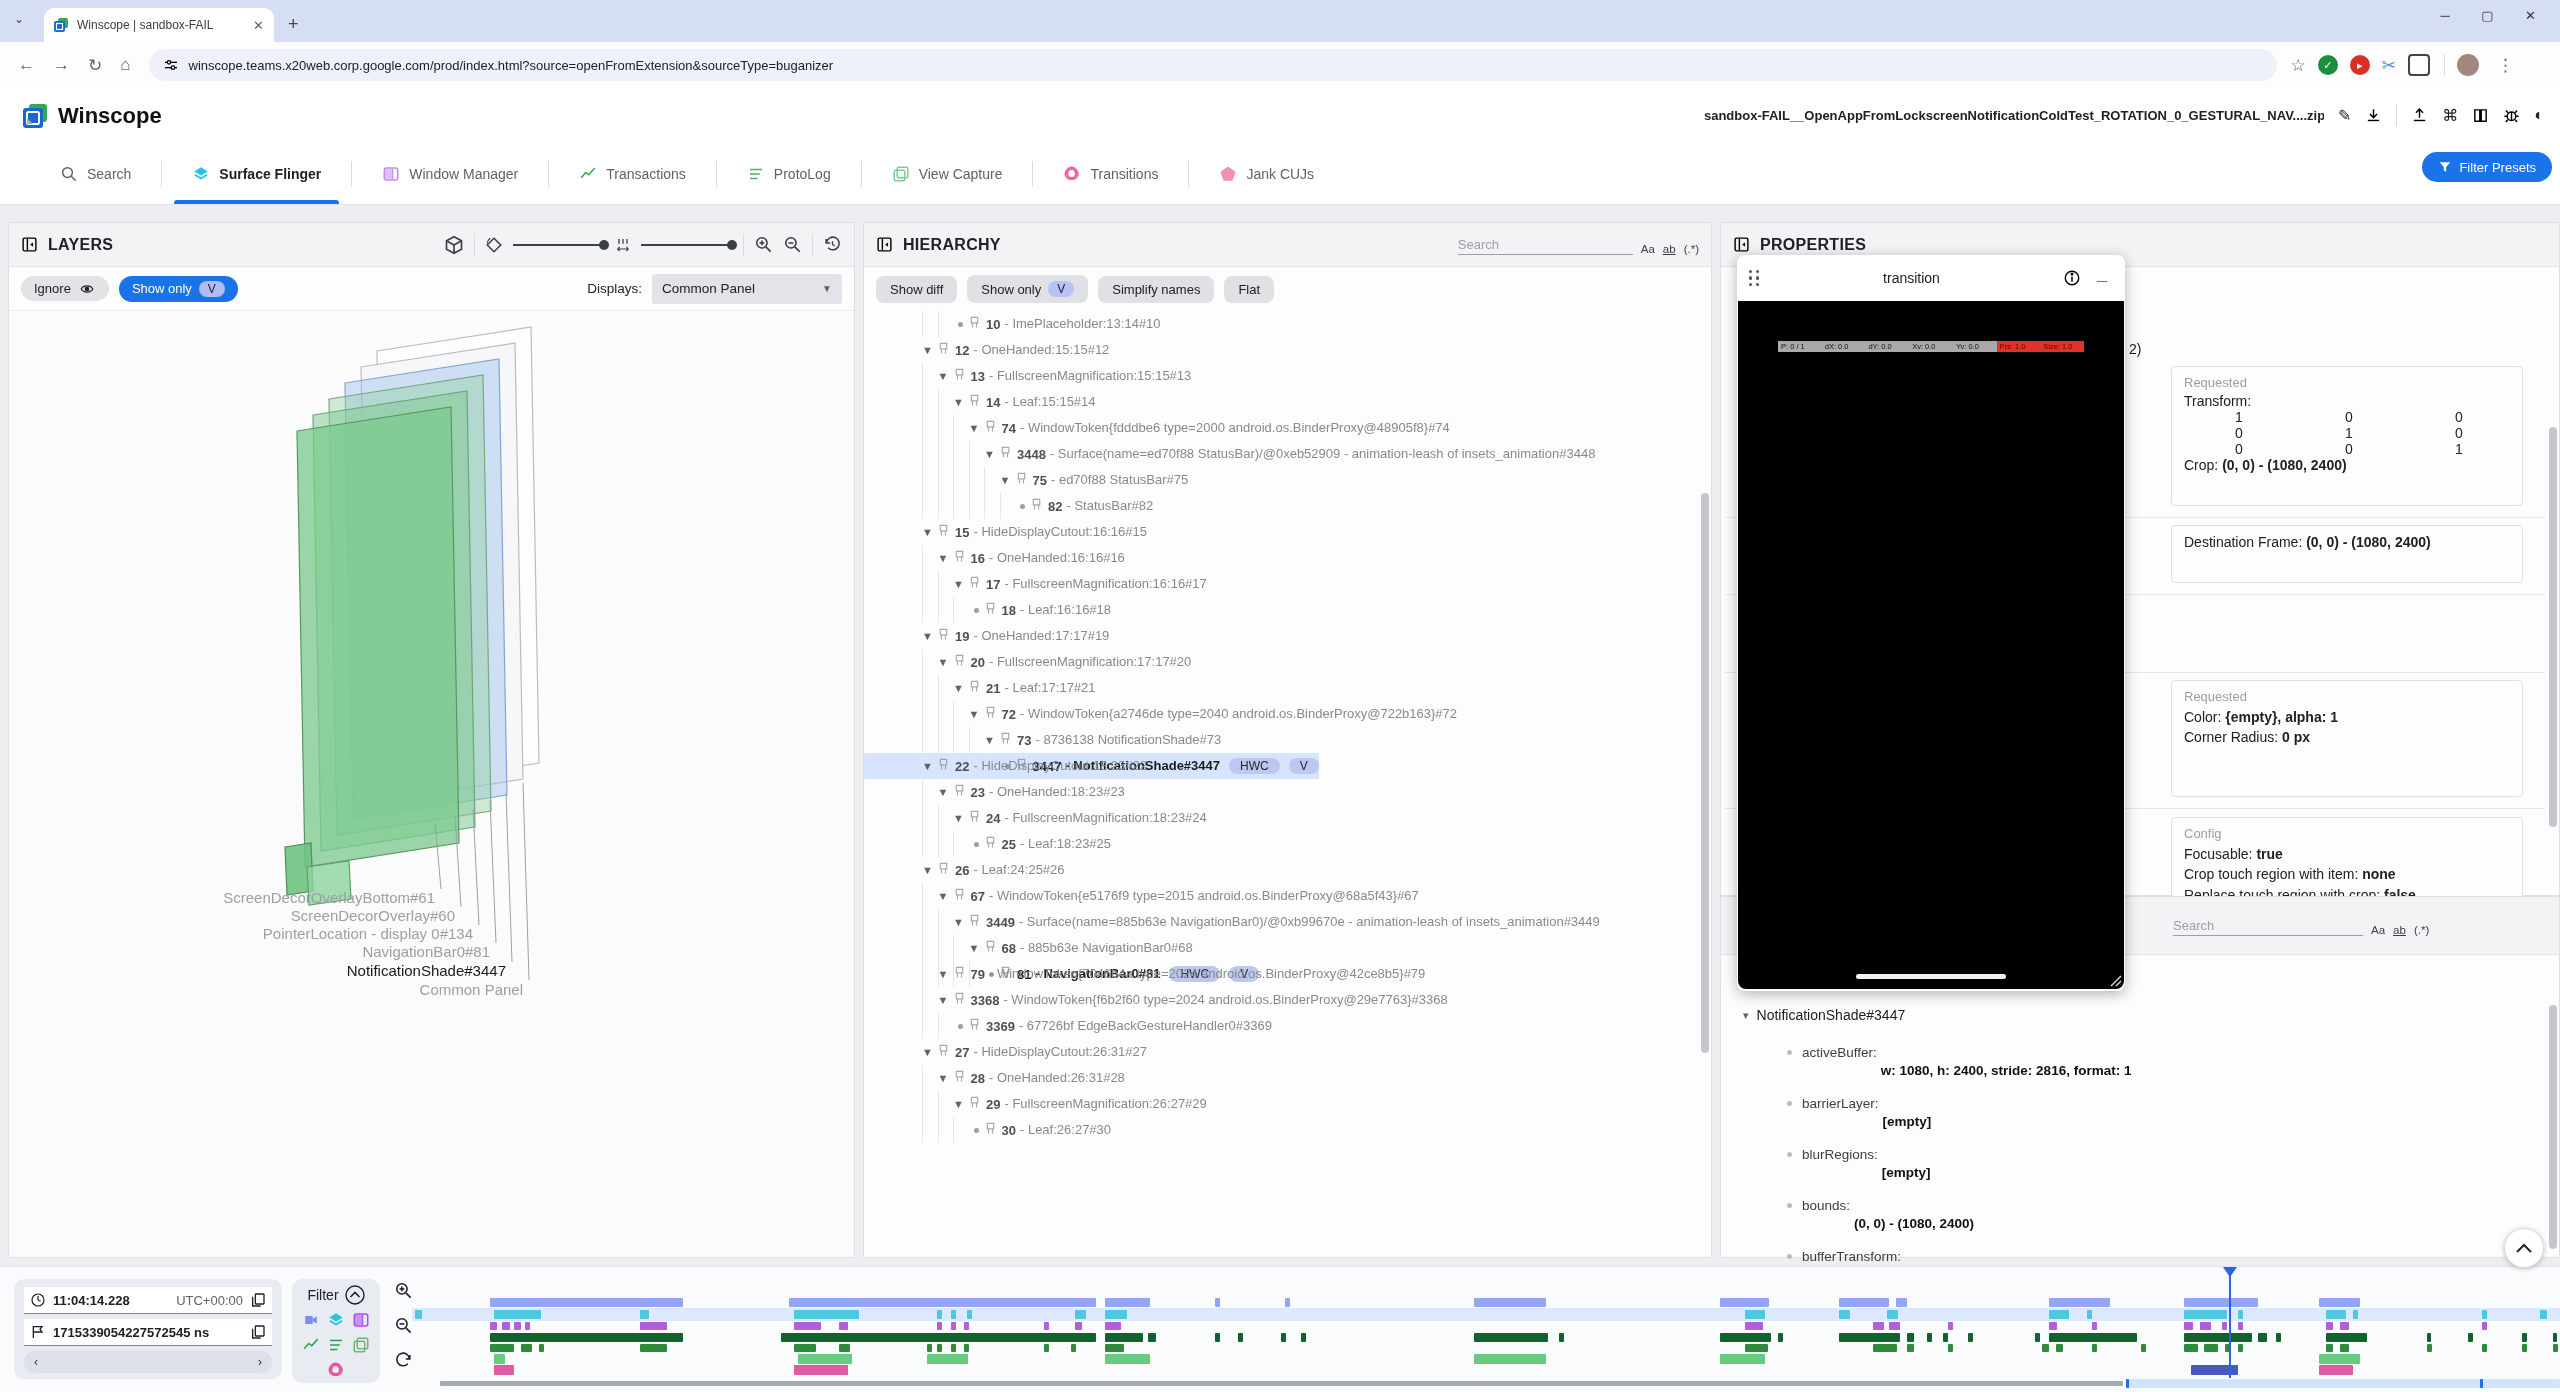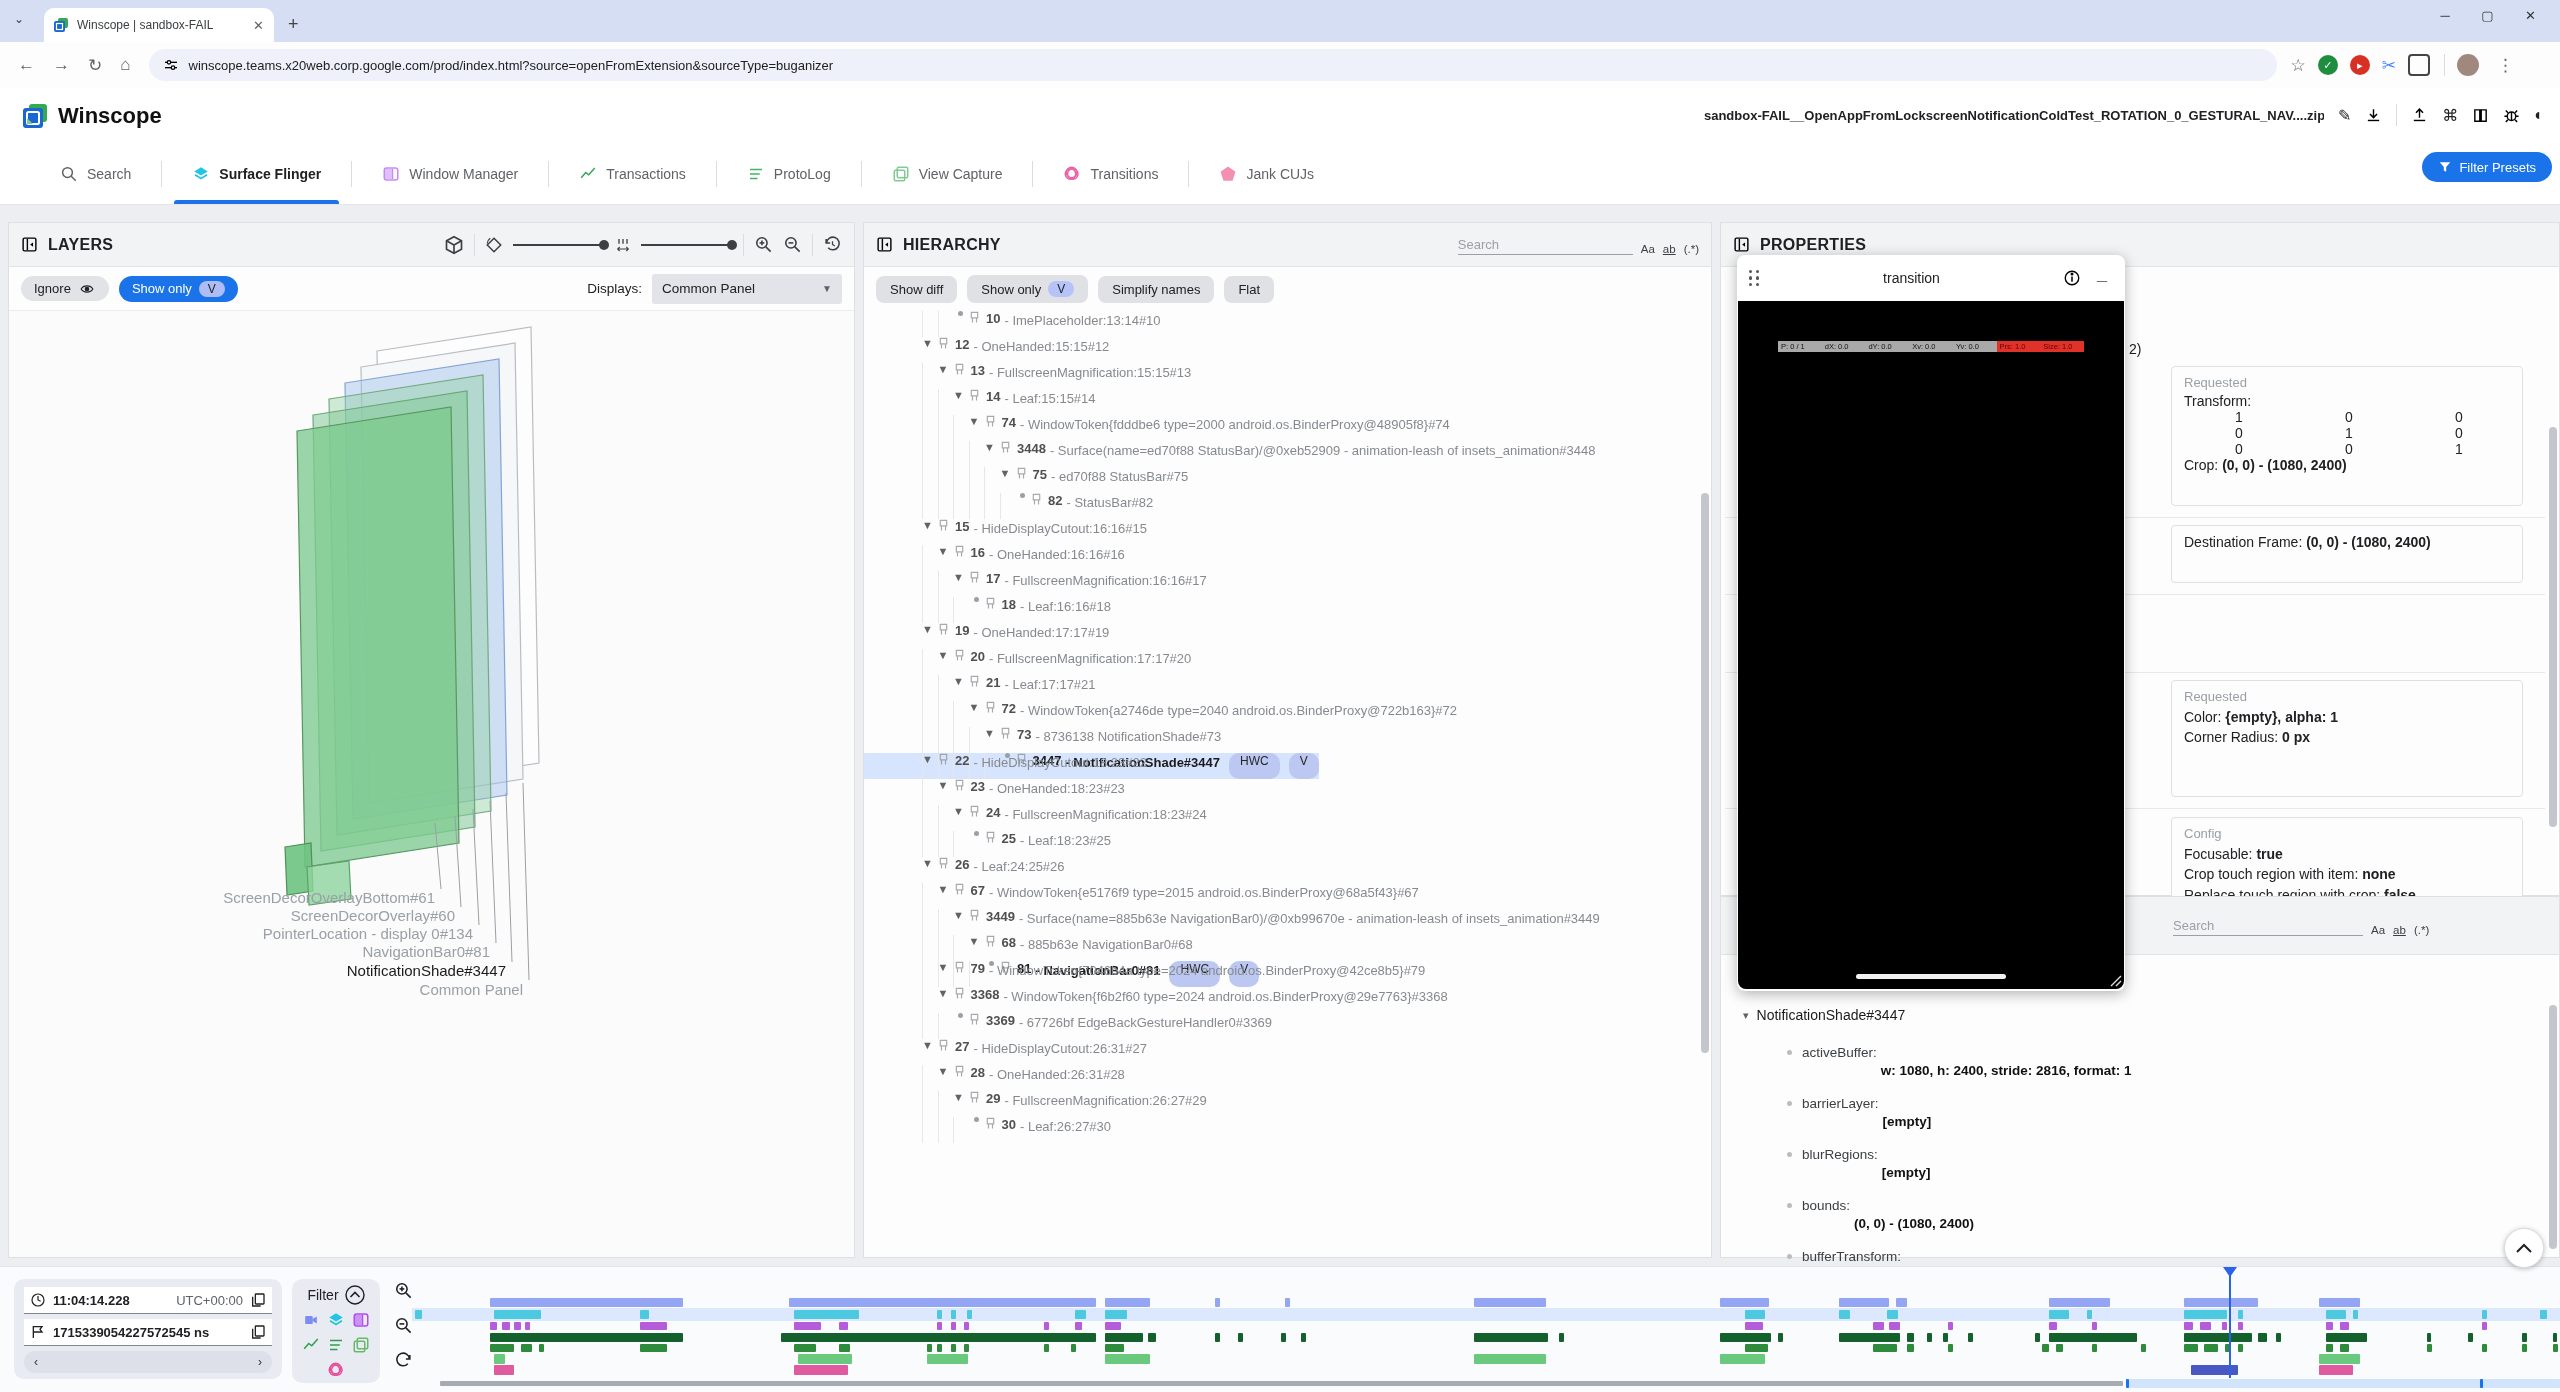--- a/index.html
+++ b/index.html
@@ -44,21 +44,21 @@
   .searchline{border-bottom:1px solid #9aa0a6;width:170px;font-size:13px;color:#9aa0a6;padding:2px 0;}
   .matchicons{font-size:11.5px;color:#3c4043;display:flex;gap:8px;align-items:center;}
   .matchicons .u{text-decoration:underline;}
   
   .ltool{display:flex;align-items:center;gap:10px;margin-left:auto;color:#3c4043;}
   .slider{width:92px;height:2px;background:#3c4043;position:relative;}
   .slider::after{content:"";position:absolute;right:-4px;top:-4px;width:10px;height:10px;background:#3c4043;border-radius:50%;}
   .dselect{background:#e2e4e9;border-radius:3px;height:30px;display:flex;align-items:center;padding:0 10px;font-size:13.5px;color:#202124;min-width:170px;justify-content:space-between;gap:10px;}
   
   #tree{position:absolute;left:0;top:88px;right:0;bottom:0;overflow:hidden;}
-  .trow{display:flex;min-height:26px;padding-left:58px;position:relative;font-size:13px;color:#868a8f;}
+  .trow{display:flex;align-items:center;min-height:26px;padding-left:58px;position:relative;font-size:13px;color:#868a8f;}
   .trow .g{align-self:stretch;width:14.5px;border-left:1px solid #e7e7e7;flex:none;}
   .trow .tri{color:#5f6368;font-size:11px;width:16px;flex:none;}
   .trow .dot{width:5px;height:5px;border-radius:50%;background:#9aa0a6;margin:0 6px 0 5px;flex:none;}
   .trow b{color:#505050;margin-right:4px;font-weight:700;white-space:nowrap;}
   .trow .nm{line-height:1.5;}
   .trow.blk b,.trow.blk .nm{color:#1b1b1b;font-weight:700;}
   .trow.sel{background:#d7e4fd;}
   .hchip{background:#bcc8f2;color:#262626;border-radius:10px;padding:1px 11px;font-size:12px;margin-left:9px;flex:none;}
   .pinic{flex:none;margin-right:6px;opacity:.75;}
   

